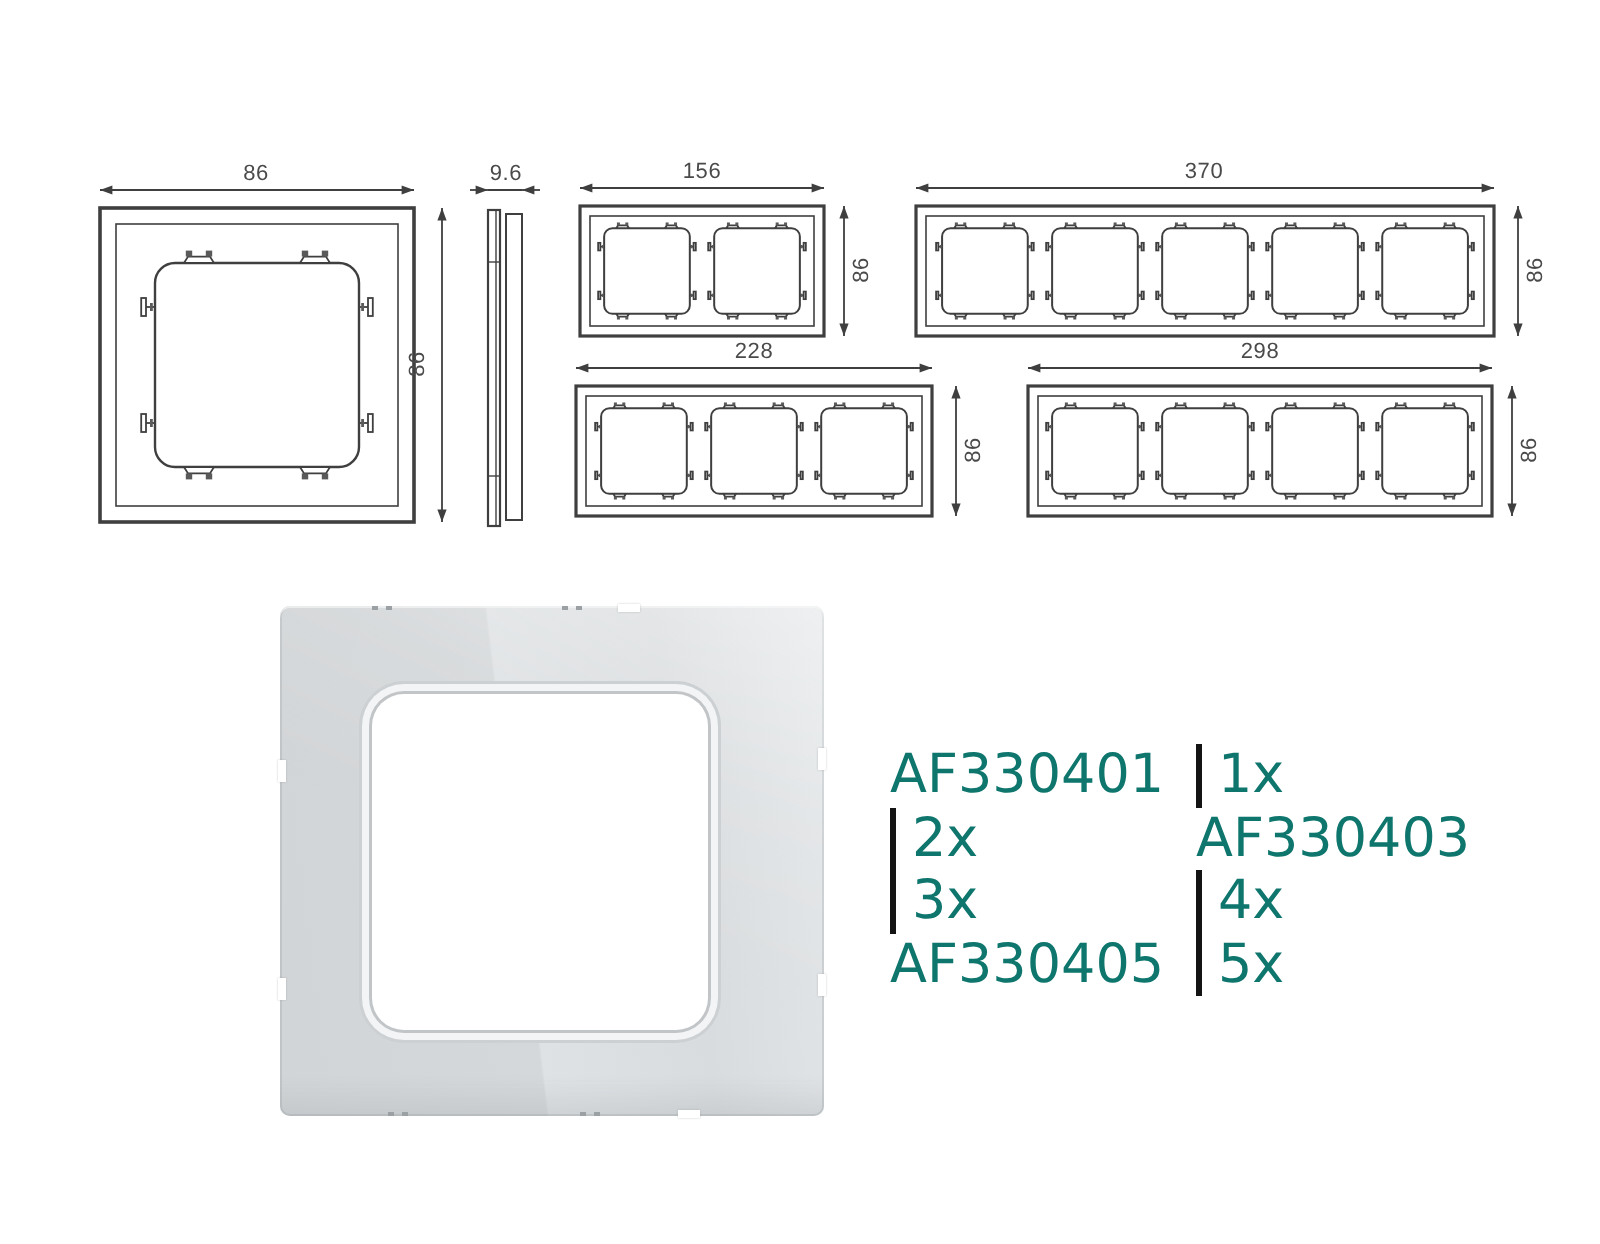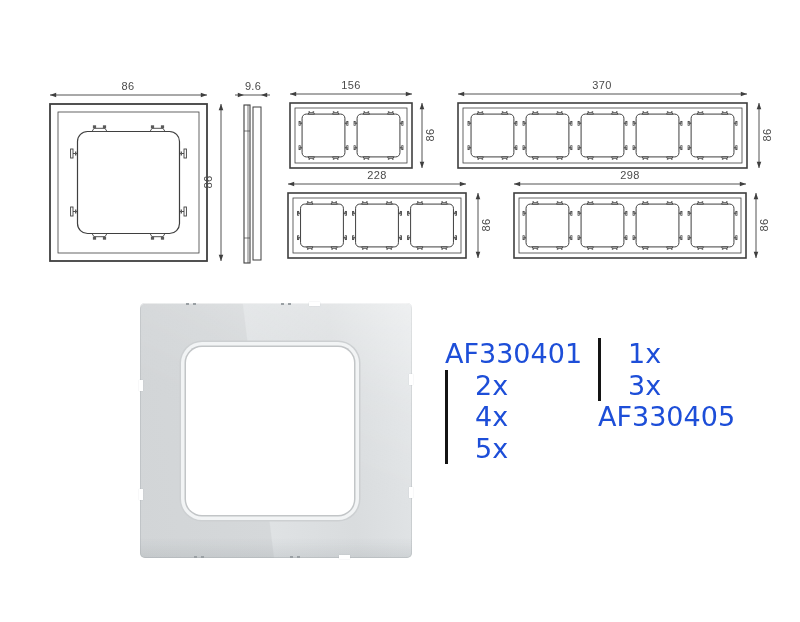--- a/index.html
+++ b/index.html
@@ -28,26 +28,26 @@
   .photo-aperture{
     position:absolute;left:46px;top:44px;width:168px;height:168px;
     background:#ffffff;border-radius:16px;
     box-shadow:0 0 0 1.5px #c2c5c7, 0 0 0 5px #f2f4f5, 0 0 0 6.5px #cdd0d2;
   }
   .notch{position:absolute;pointer-events:none;}
   .notch.gap{background:#ffffff;box-shadow:0 0 1px rgba(140,146,150,.6);}
   .notch.clipdot{background:#9aa0a4;}
   
   .codes{
-    position:absolute;left:445px;top:338px;
+    position:absolute;left:445px;top:372px;
     display:grid;grid-template-columns:153px auto;grid-auto-rows:31.6px;
-    font-family:"DejaVu Sans",sans-serif;font-size:27px;font-weight:400;color:#1d4ed8;
+    font-family:"DejaVu Sans",sans-serif;font-size:27px;font-weight:400;color:#0f766e;
   }
   .code-cell{line-height:31.6px;white-space:nowrap;}
-  .qty-cell{line-height:31.6px;border-left:3px solid #141414;padding-left:27px;white-space:nowrap;}
+  .qty-cell{line-height:31.6px;border-left:3px solid #141414;padding-left:8px;white-space:nowrap;}
 </style>
 </head>
 <body>
 
 <div class="sheet">
 
   <svg id="dwFront" class="dw" style="left:38px;top:78px" width="196" height="196" viewBox="0 0 196 196">
       <g fill="none">
         <rect x="12" y="26" width="157" height="157" fill="#fff" stroke="#3f3f3f" stroke-width="1.8"></rect>
         <rect x="20" y="34" width="141" height="141" fill="none" stroke="#3f3f3f" stroke-width="0.8"></rect>
@@ -529,19 +529,20 @@
       <div class="notch gap" style="width: 4px; height: 11px; top: 76.5px; left: -1px;"></div>
       <div class="notch gap" style="width: 4px; height: 11px; top: 186.15px; left: -1px;"></div>
       <div class="notch gap" style="width: 4px; height: 11px; top: 71.4px; right: -1px;"></div>
       <div class="notch gap" style="width: 4px; height: 11px; top: 183.6px; right: -1px;"></div>
     </div>
 
   <div class="codes">
     <div class="code-cell">AF330401</div>
     <div class="qty-cell">1x</div>
     <div class="qty-cell">2x</div>
+    <div class="code-cell">AF330403</div>
     <div class="qty-cell">3x</div>
     <div class="qty-cell">4x</div>
     <div class="code-cell">AF330405</div>
     <div class="qty-cell">5x</div>
   </div>
 
 </div>
 
 </body></html>

